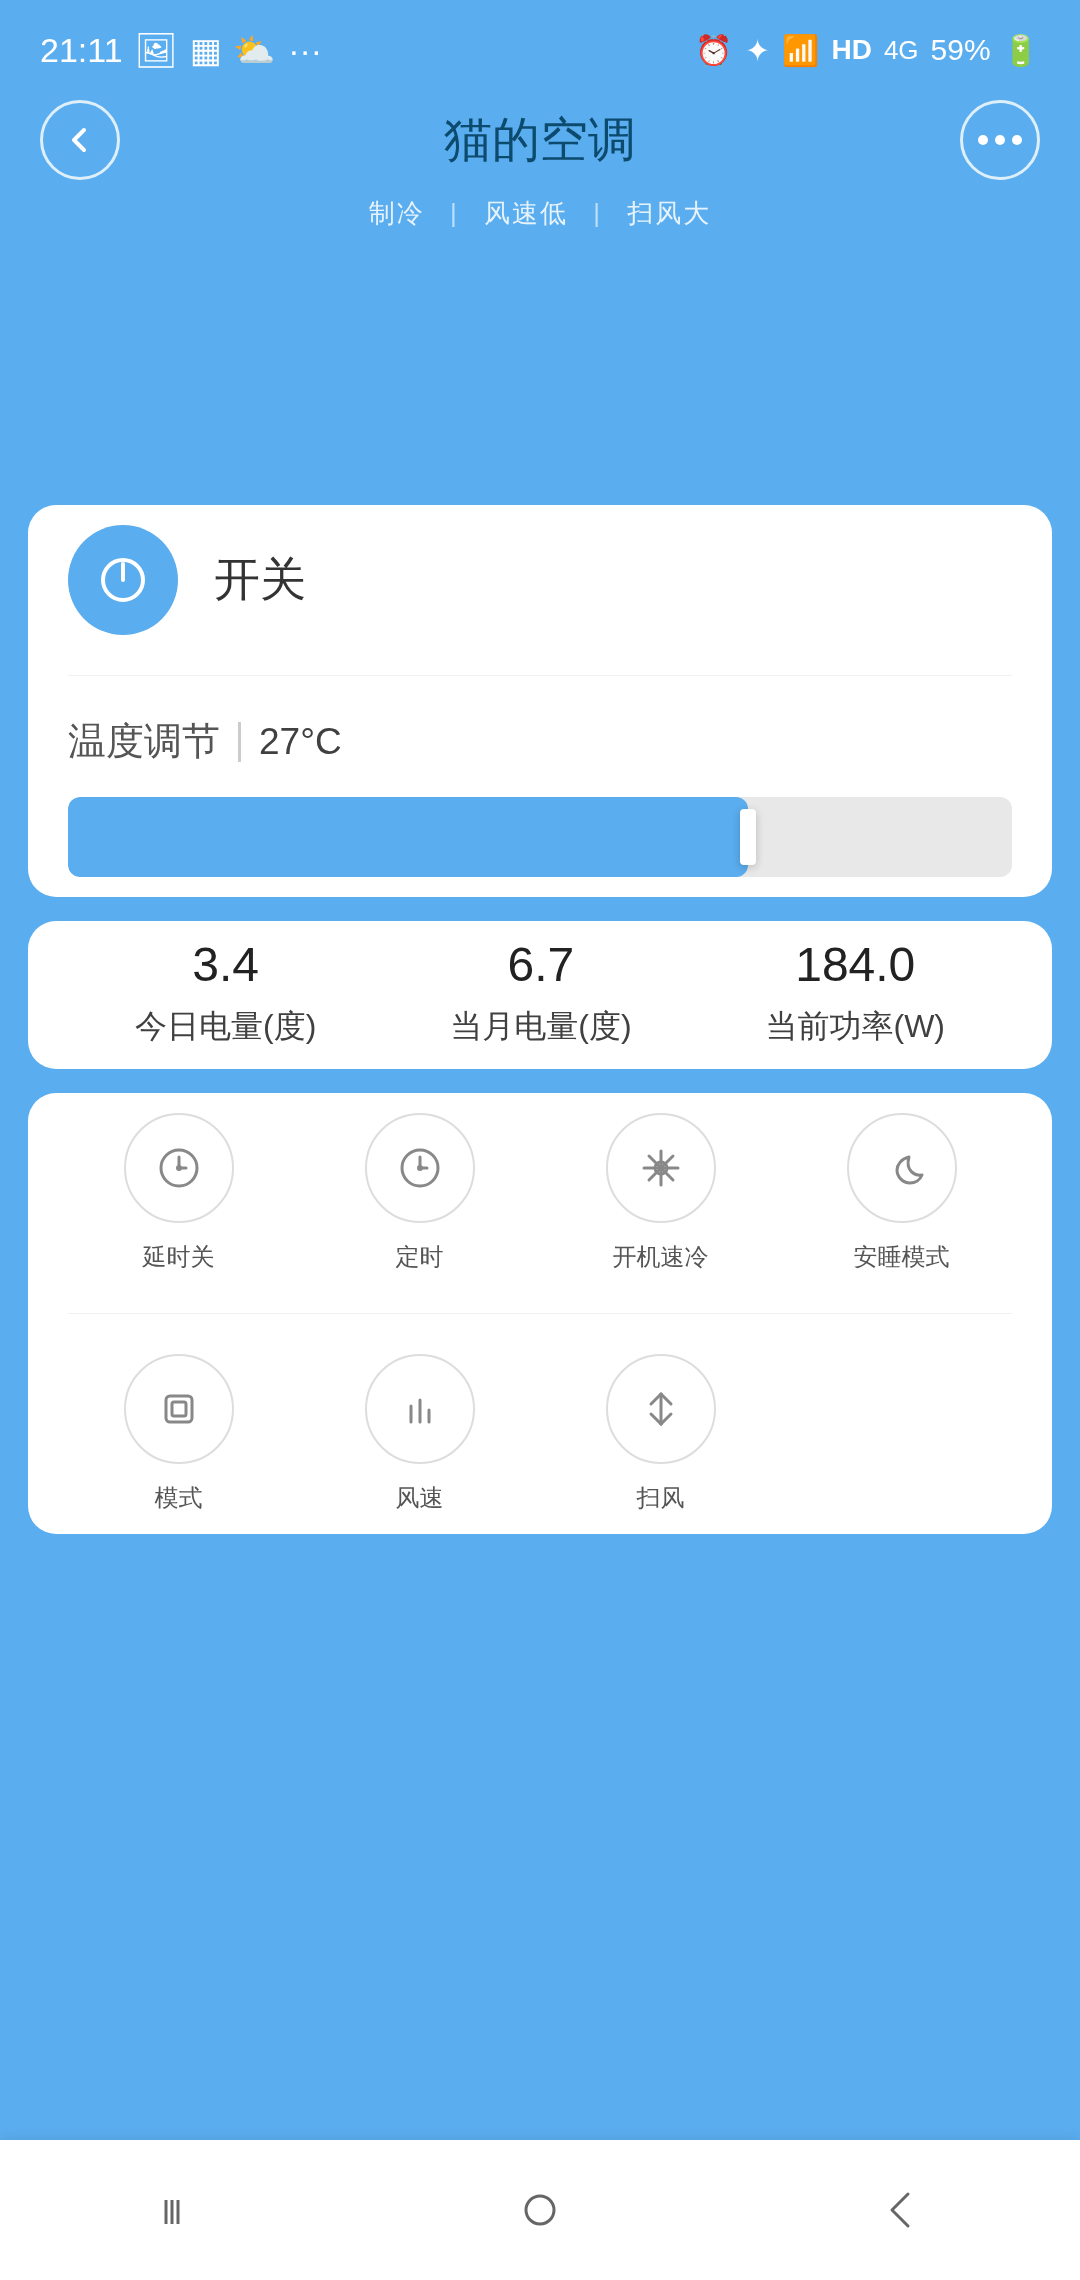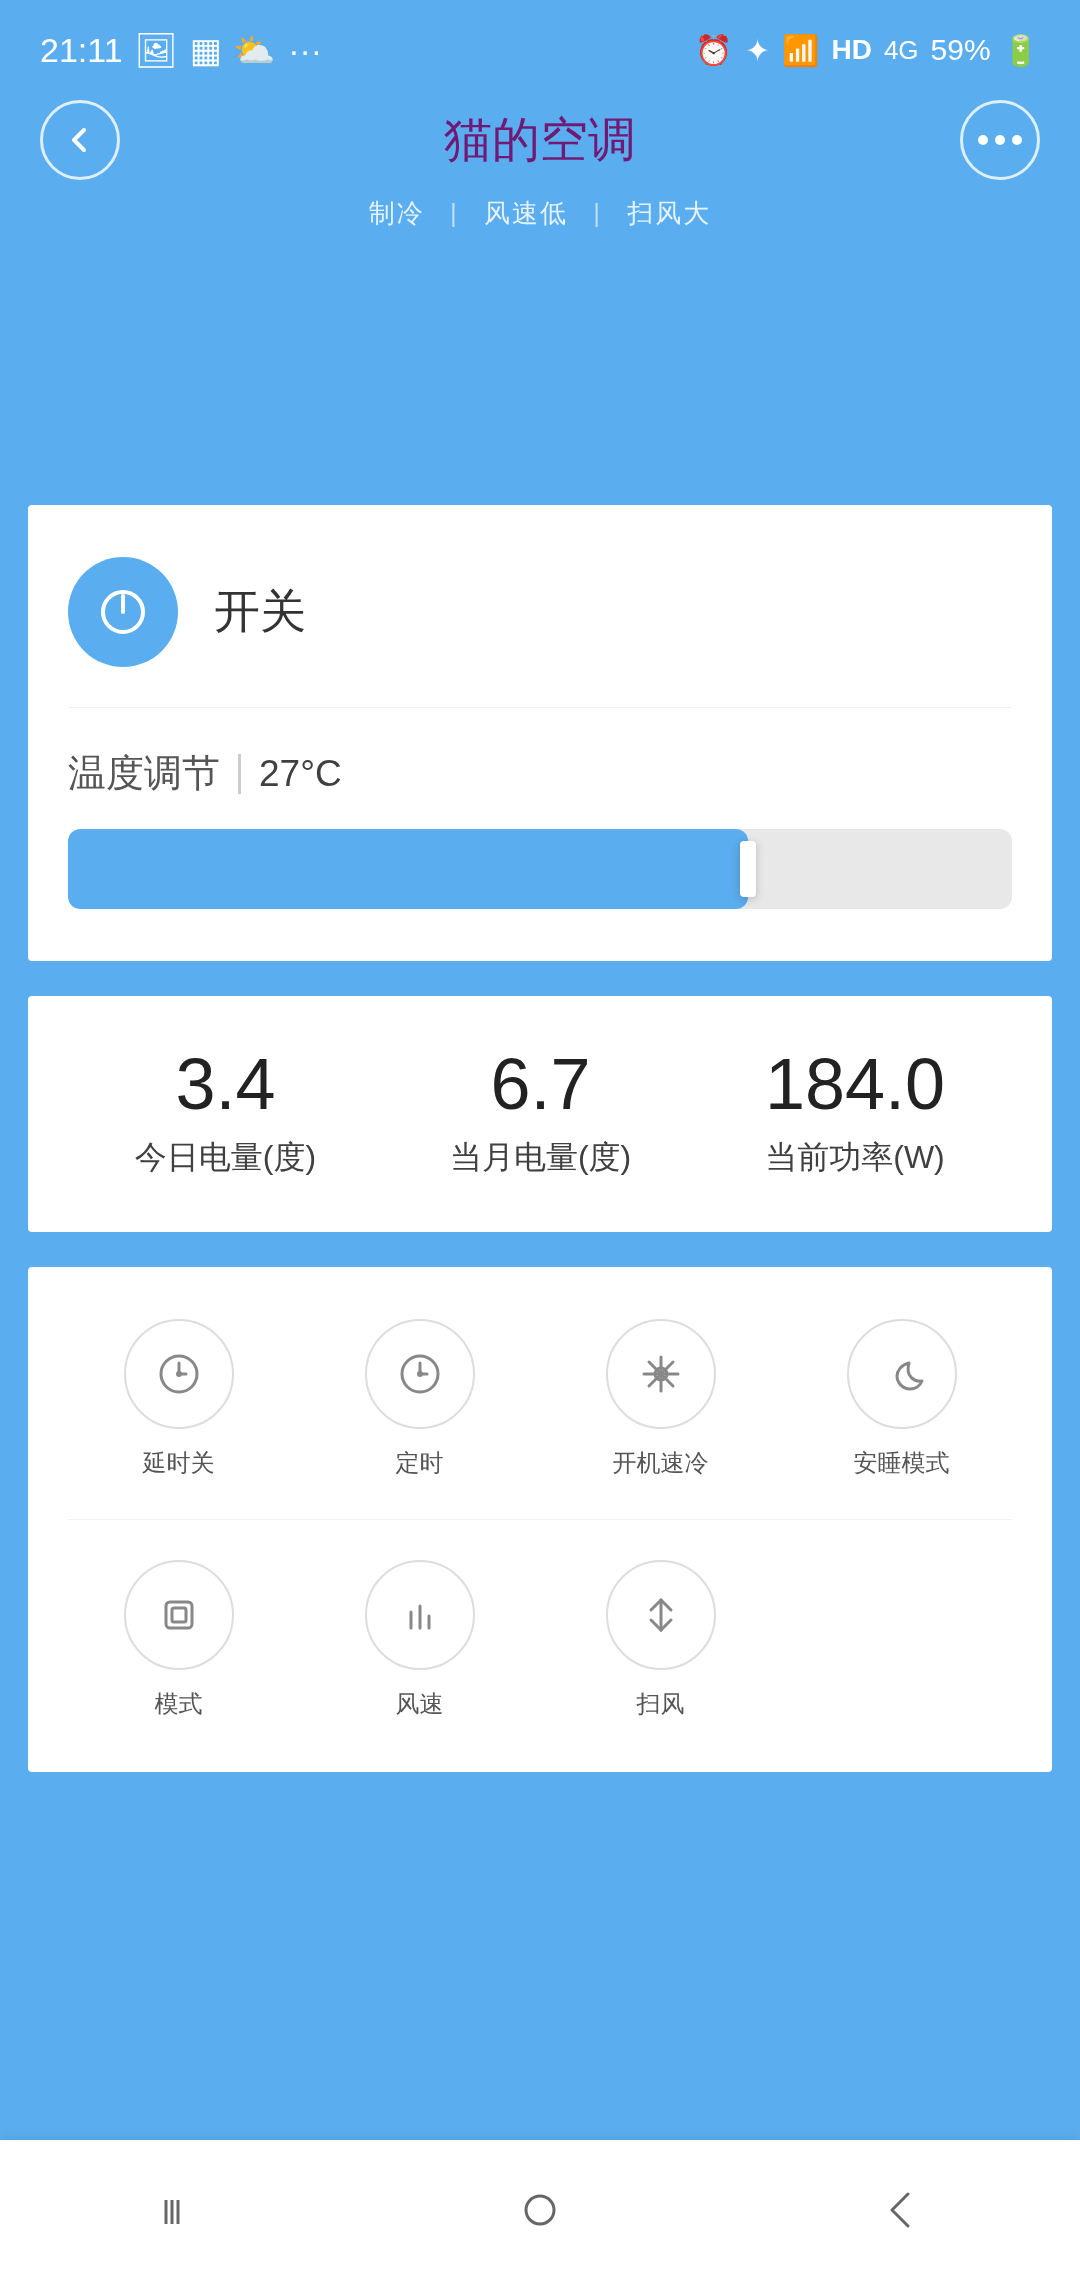--- a/index.html
+++ b/index.html
@@ -37,21 +37,21 @@
       width: 80px; height: 80px;
       border: 3px solid rgba(255,255,255,0.8);
       border-radius: 50%;
       display: flex; align-items: center; justify-content: center;
       cursor: pointer;
       background: transparent;
     }
     .nav-back svg { width: 32px; height: 32px; fill: none; stroke: #fff; stroke-width: 4; }
     .nav-title {
       font-size: 48px;
-      color: #701a75;
+      color: #0c4a6e;
       font-weight: 500;
       position: absolute;
       left: 50%;
       transform: translateX(-50%);
     }
     .nav-more {
       width: 80px; height: 80px;
       border: 3px solid rgba(255,255,255,0.8);
       border-radius: 50%;
       display: flex; align-items: center; justify-content: center;
@@ -77,23 +77,23 @@
     }
     .sub-status span { margin: 0 8px; }
     .divider-char { color: rgba(255,255,255,0.6); }
 
     
     .blue-spacer { height: 260px; }
 
     
     .card {
       background: #fff;
-      border-radius: 4px;
-      margin: 0 28px 35px;
-      padding: 52px 40px;
+      border-radius: 28px;
+      margin: 0 28px 24px;
+      padding: 20px 40px;
     }
 
     
     .power-row {
       display: flex;
       align-items: center;
       gap: 36px;
       padding-bottom: 40px;
       border-bottom: 1.5px solid #f0f0f0;
       margin-bottom: 40px;
@@ -170,21 +170,21 @@
       justify-content: space-around;
       align-items: center;
     }
     .stat-item {
       display: flex;
       flex-direction: column;
       align-items: center;
       gap: 16px;
     }
     .stat-value {
-      font-size: 72px;
+      font-size: 48px;
       font-weight: 400;
       color: #222;
       line-height: 1;
     }
     .stat-label {
       font-size: 32px;
       color: #404040;
     }
 
     

